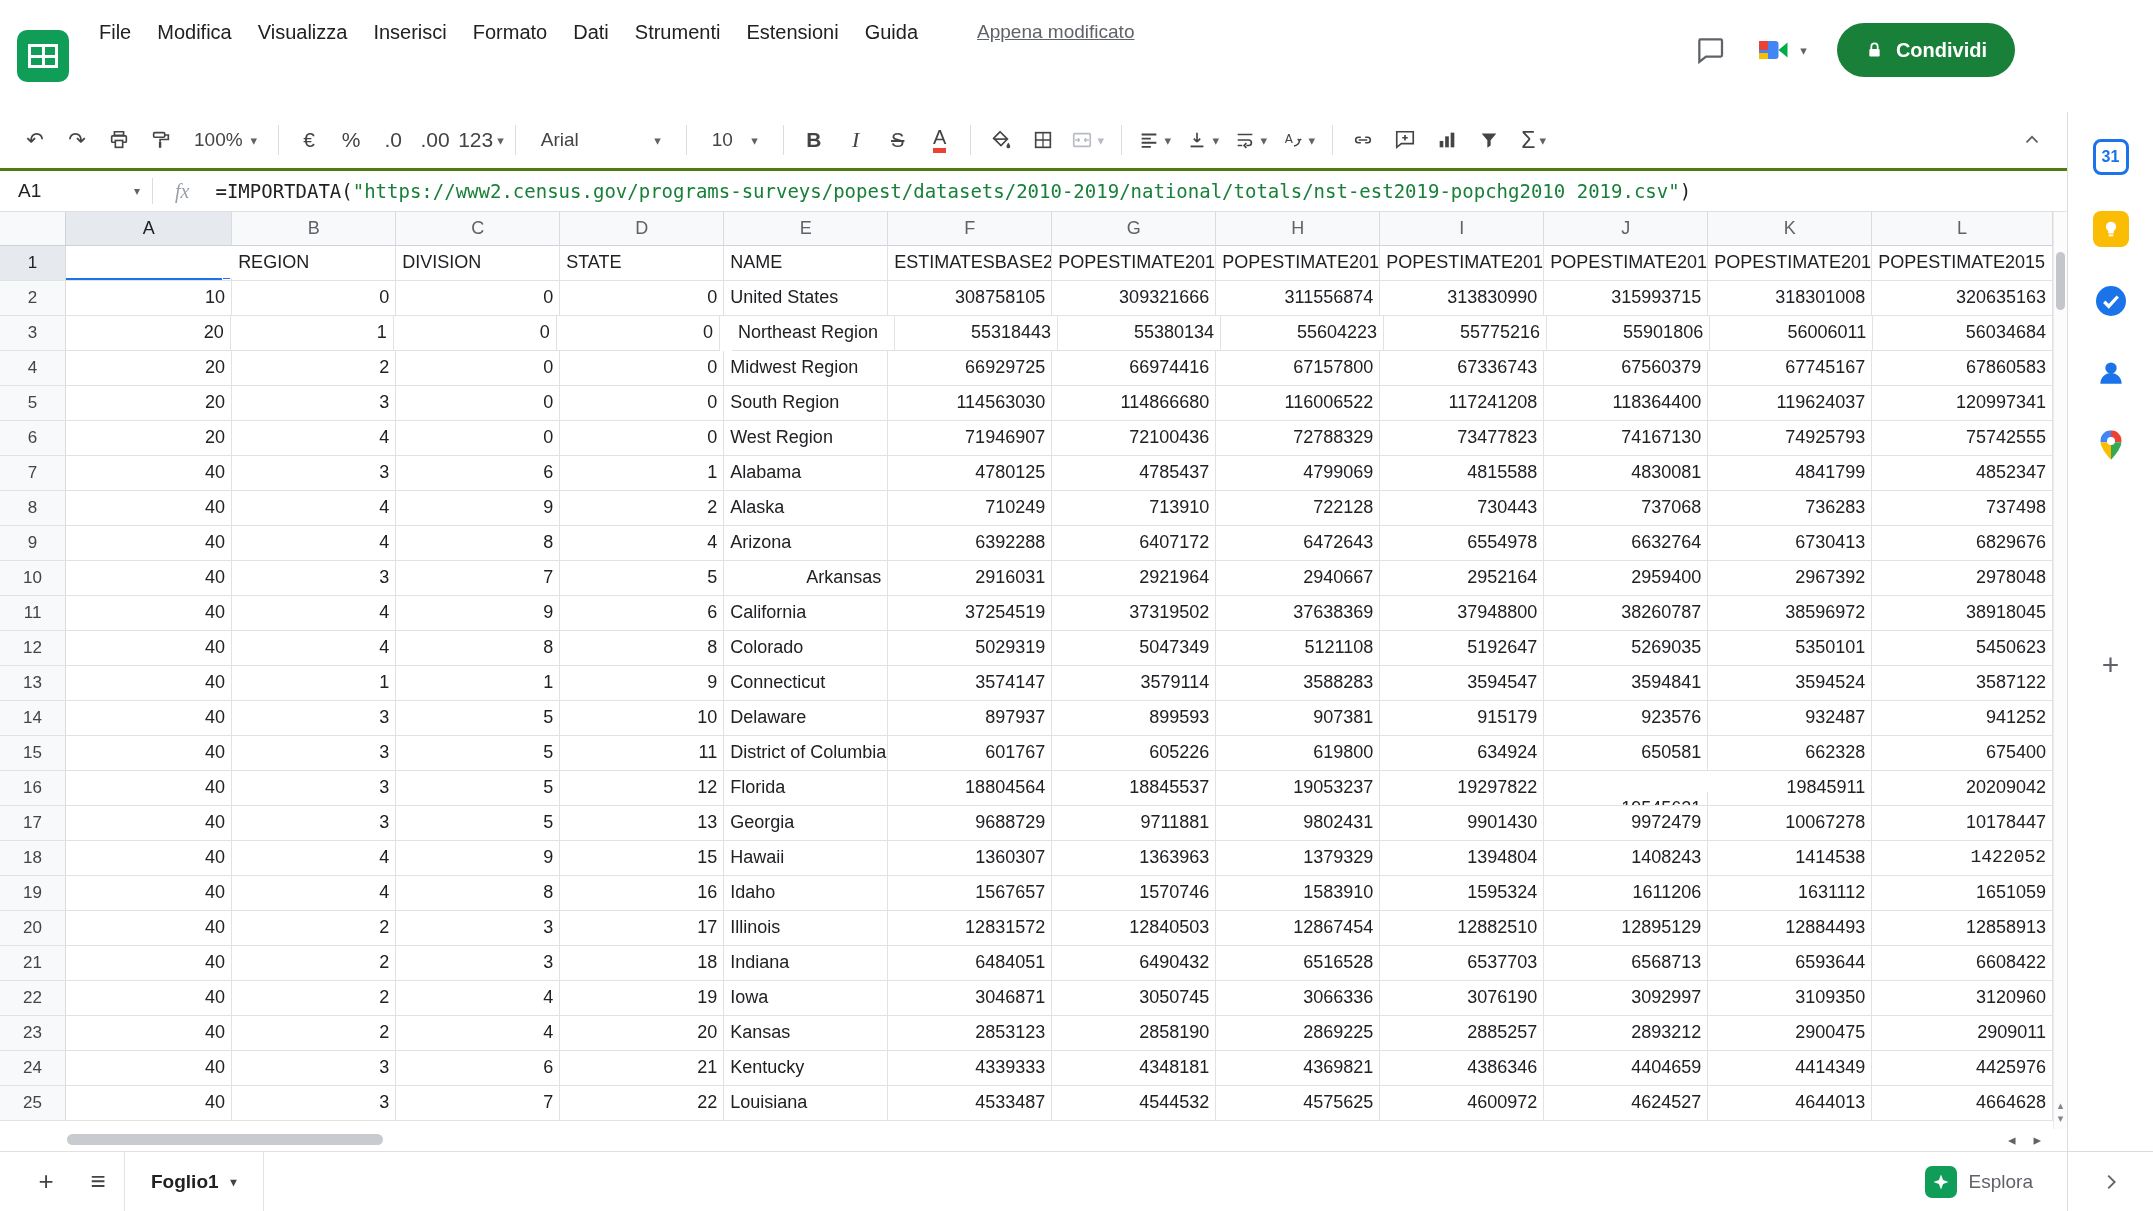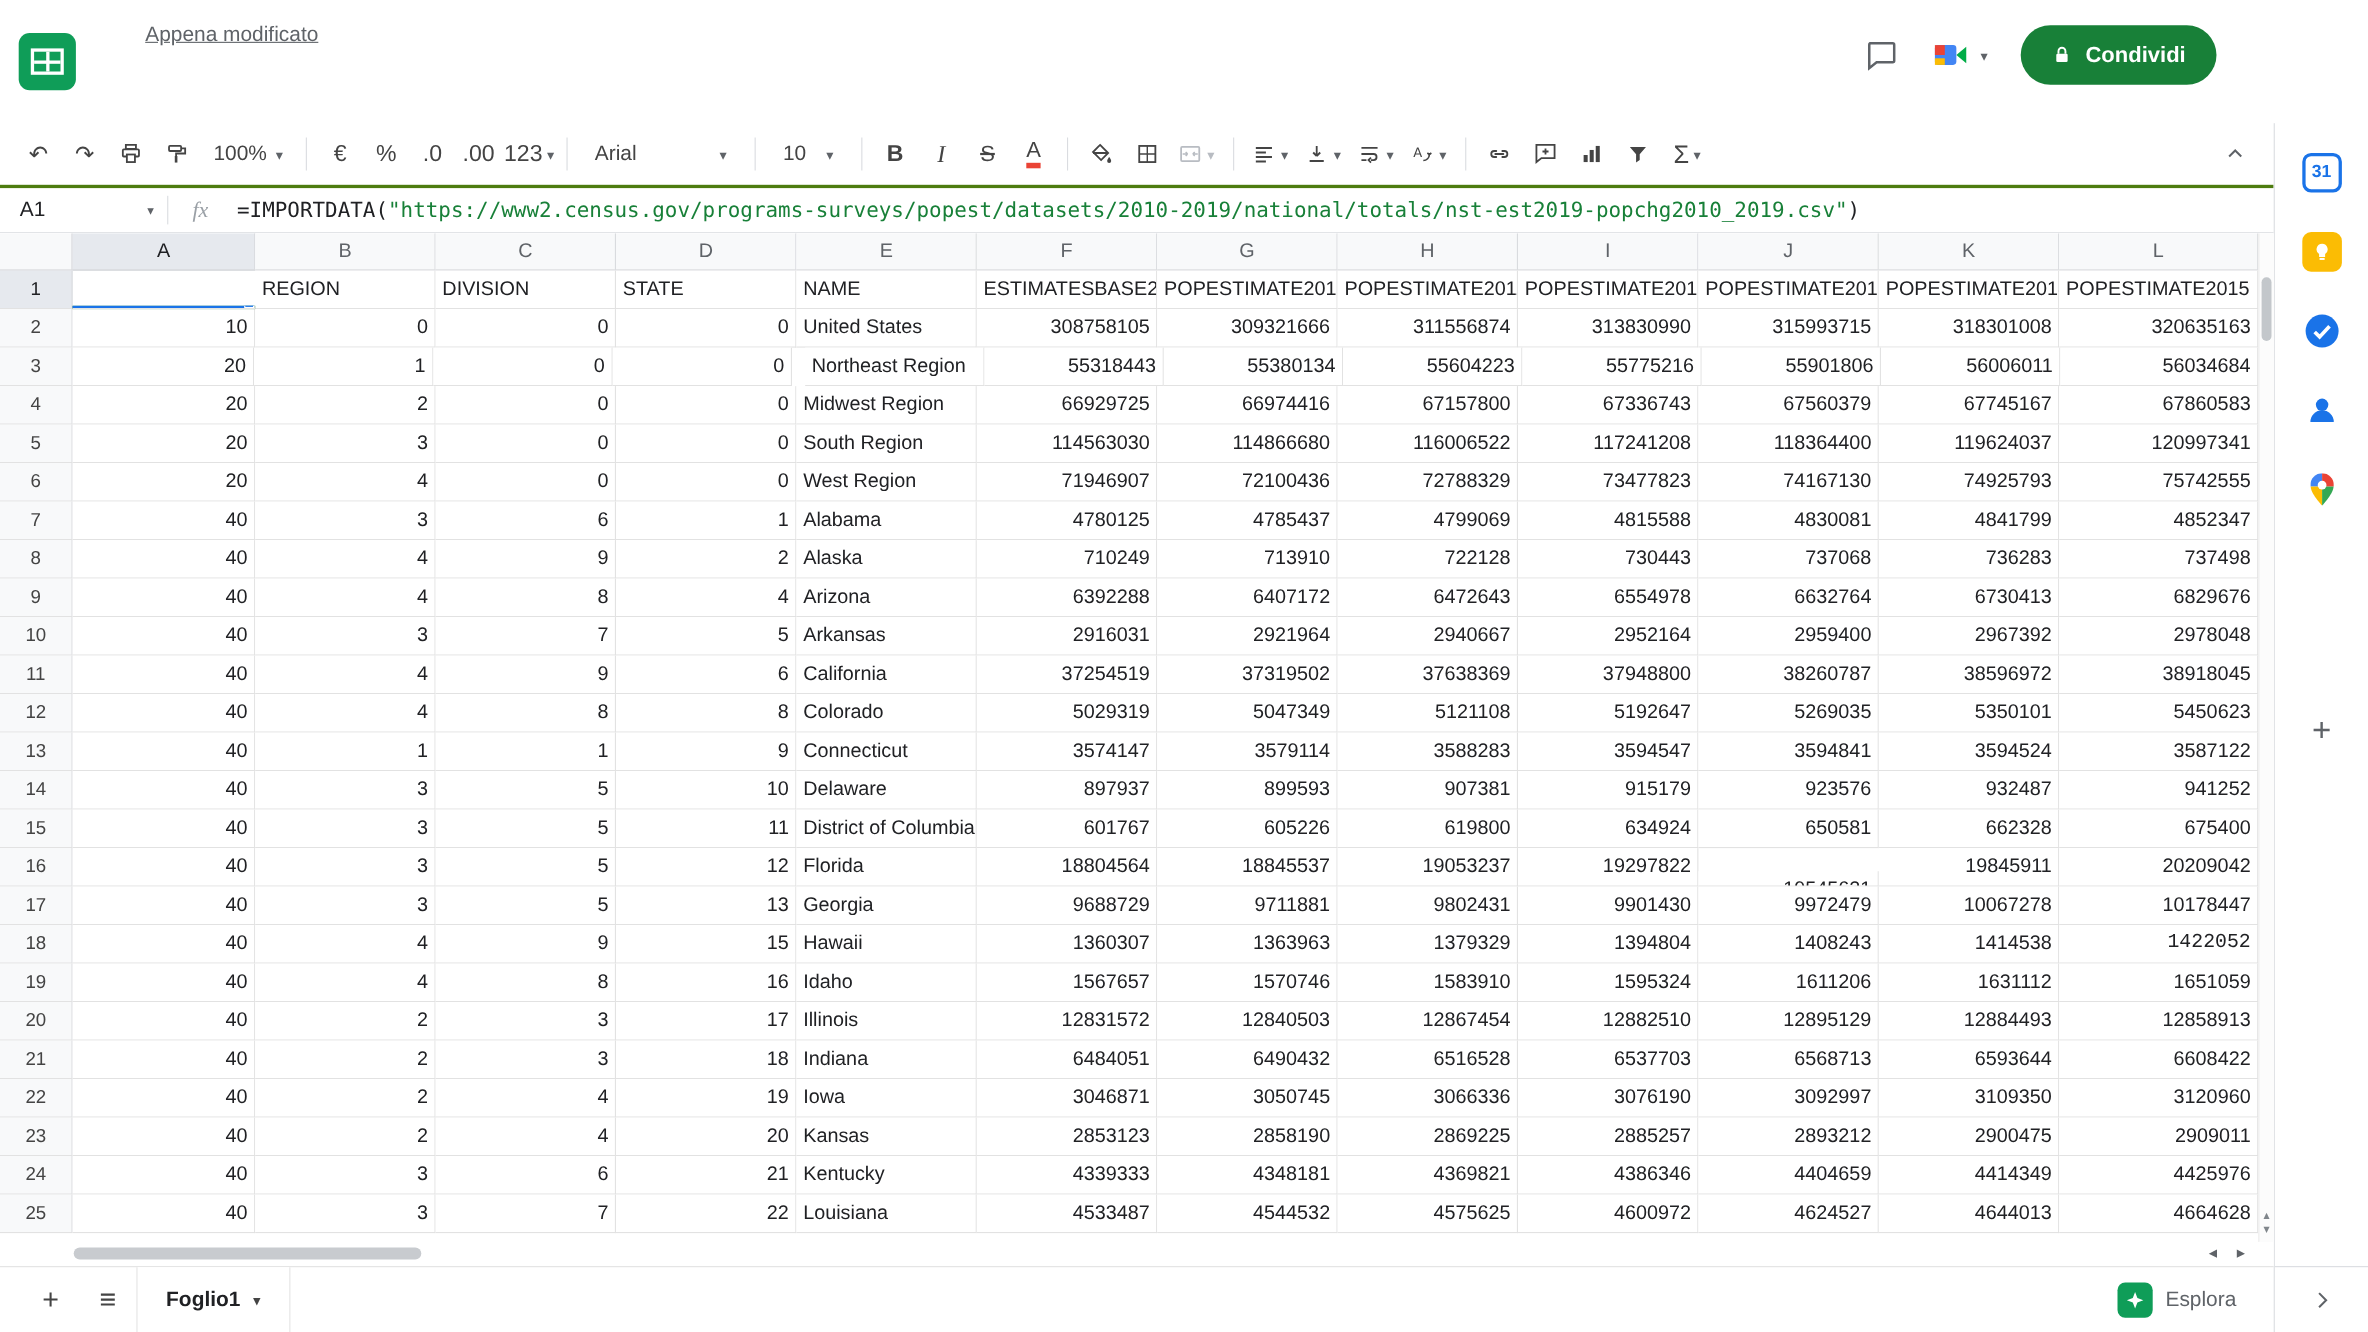--- a/index.html
+++ b/index.html
@@ -130,20 +130,31 @@
 <body>
 
 <div class="topbar">
   <div class="logo-wrap">
     <div class="logo">
         <div class="logo-grid"></div>
       </div>
   </div>
   <div class="head-main">
     <div class="menu-row">
+      <div class="menu-items" id="menu-items">
+          <div class="menu-item">File</div>
+          <div class="menu-item">Modifica</div>
+          <div class="menu-item">Visualizza</div>
+          <div class="menu-item">Inserisci</div>
+          <div class="menu-item">Formato</div>
+          <div class="menu-item">Dati</div>
+          <div class="menu-item">Strumenti</div>
+          <div class="menu-item">Estensioni</div>
+          <div class="menu-item">Guida</div>
+        </div>
       <span class="modified">Appena modificato</span>
     </div>
   </div>
   <div class="head-right">
     <span class="iconbtn">
       <svg width="32" height="32" viewBox="0 0 24 24">
           <path d="M4 4h16a1 1 0 0 1 1 1v11a1 1 0 0 1-1 1H9l-5 4V5a1 1 0 0 1 1-1z" fill="none" stroke="#5f6368" stroke-width="1.7"></path>
         </svg>
     </span>
     <span class="meet-btn">
@@ -479,21 +490,21 @@
               <div class="cell num" style="width: 166px;">6632764</div>
               <div class="cell num" style="width: 166px;">6730413</div>
               <div class="cell num" style="width: 183px;">6829676</div>
             </div>
             <div class="grow">
               <div class="rowh">10</div>
               <div class="cell num" style="width: 168px;">40</div>
               <div class="cell num" style="width: 166px;">3</div>
               <div class="cell num" style="width: 166px;">7</div>
               <div class="cell num" style="width: 166px;">5</div>
-              <div class="cell" style="width: 166px;">Arkansas</div>
+              <div class="cell" style="width: 166px; text-align: right;">Arkansas</div>
               <div class="cell num" style="width: 166px;">2916031</div>
               <div class="cell num" style="width: 166px;">2921964</div>
               <div class="cell num" style="width: 166px;">2940667</div>
               <div class="cell num" style="width: 166px;">2952164</div>
               <div class="cell num" style="width: 166px;">2959400</div>
               <div class="cell num" style="width: 166px;">2967392</div>
               <div class="cell num" style="width: 183px;">2978048</div>
             </div>
             <div class="grow">
               <div class="rowh">11</div>

